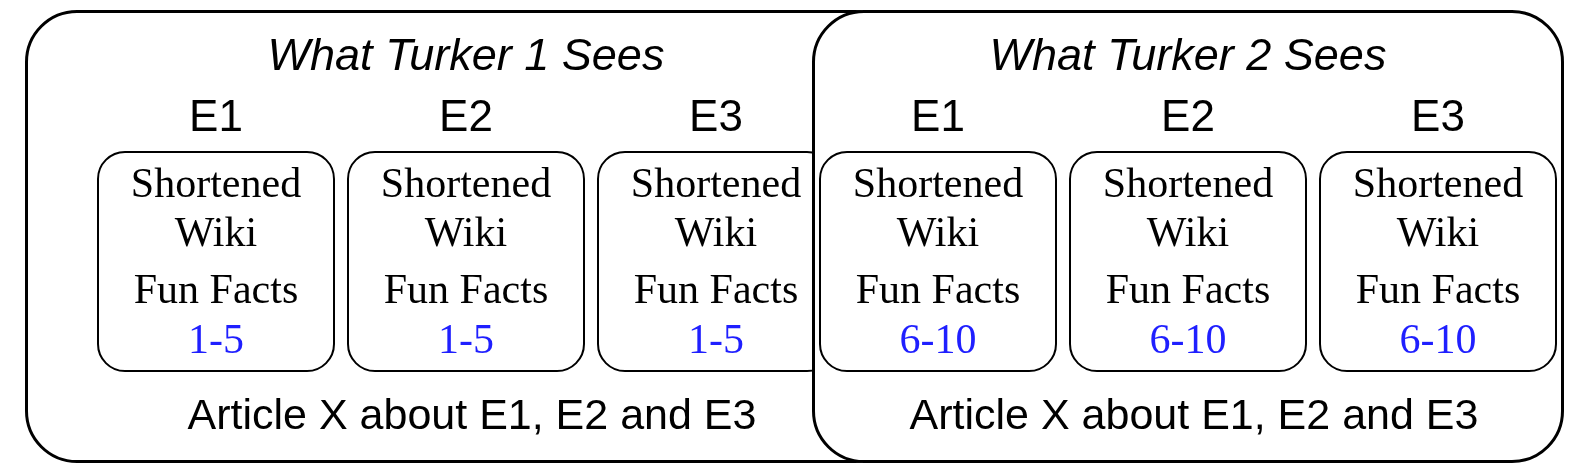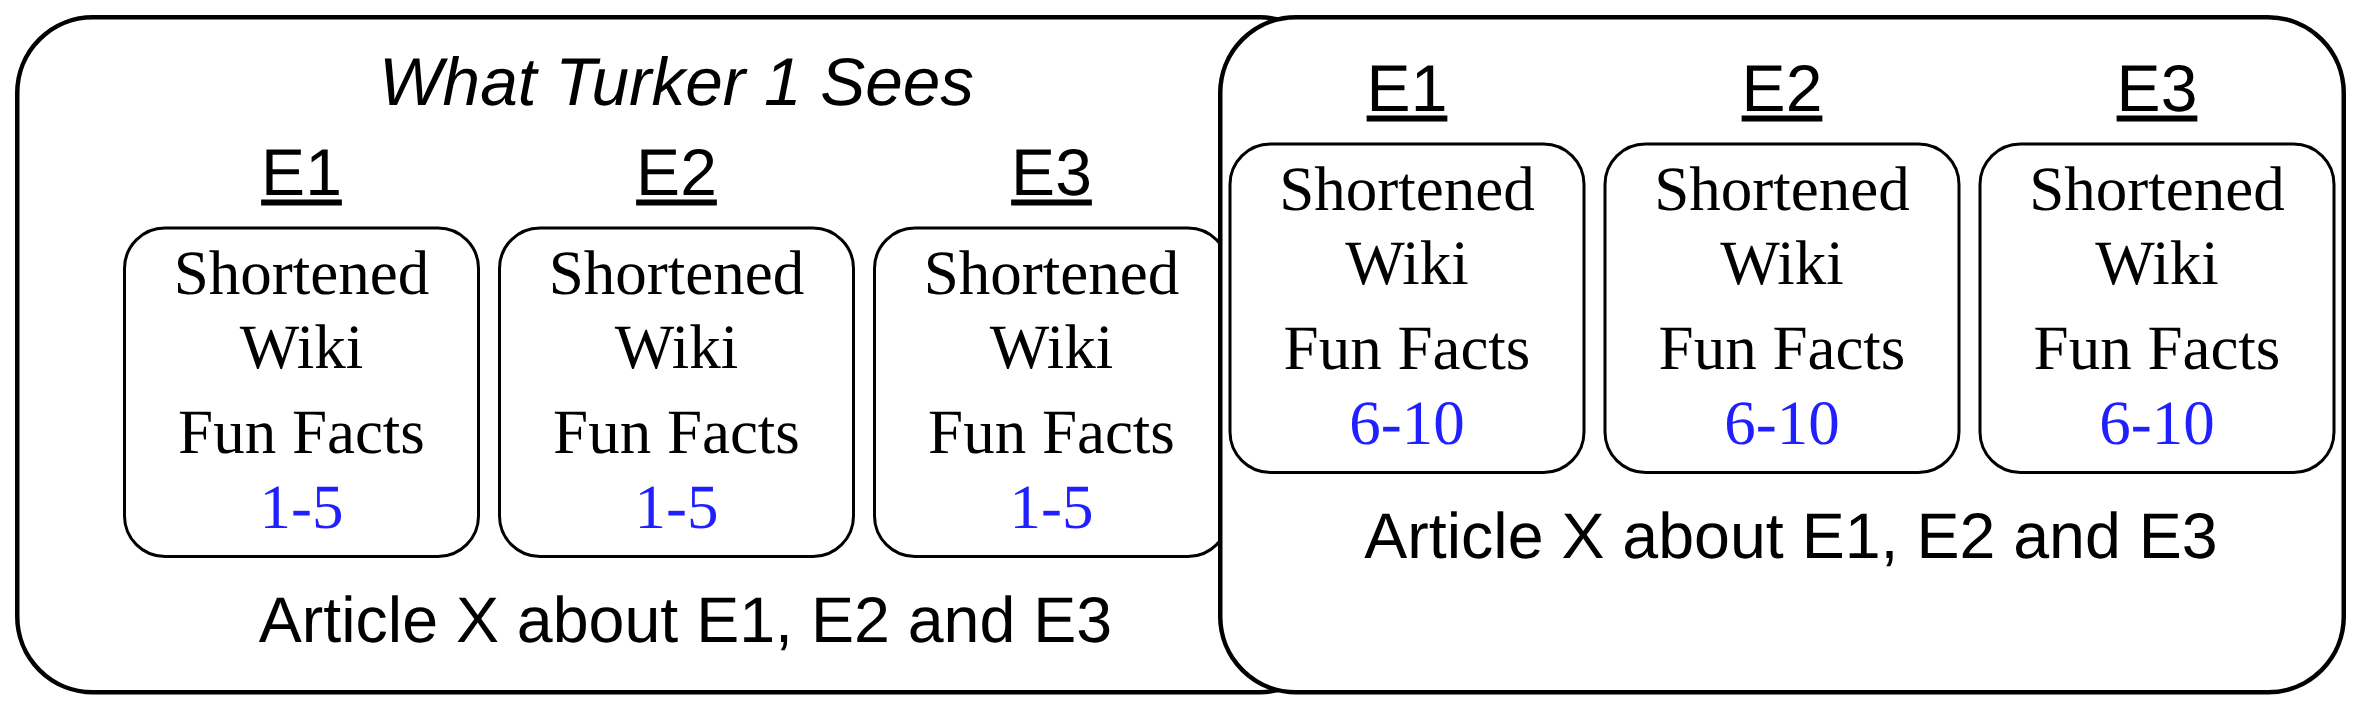--- a/index.html
+++ b/index.html
@@ -14,40 +14,39 @@
   .canvas { position: relative; width: 1574px; height: 476px; background: var(--bg); }
 
   .panel {
     position: absolute; top: 10px; height: 453px;
     border: 3px solid var(--ink);
     border-radius: 52px;
     background: var(--bg);
     display: flex; flex-direction: column; align-items: center;
     padding-top: 14px;
   }
-  .panel-left  { left: 10px;  width: 882px; }
+  .panel-left  { left: 25px;  width: 882px; }
   .panel-right { left: 812px; width: 752px; }
 
   .panel-title {
     font-style: italic;
     font-size: 45px;
     line-height: 56px;
     white-space: nowrap;
   }
 
   .columns-row {
     display: flex; gap: 12px;
     margin-top: 8px;
     justify-content: center;
   }
   .entity-column { display: flex; flex-direction: column; align-items: center; }
   .entity-label {
     font-size: 44px;
     line-height: 50px;
-    text-decoration: underline;
   }
   .fact-box {
     margin-top: 10px;
     width: 238px; height: 221px;
     border: 2.5px solid var(--ink);
     border-radius: 28px;
     background: var(--bg);
     display: flex; flex-direction: column; align-items: center; justify-content: center;
     font-family: "Liberation Serif", serif;
     font-size: 42px; line-height: 1.15;
@@ -100,20 +99,21 @@
           <div class="wiki-text">Shortened Wiki</div>
           <div class="facts-text">Fun Facts</div>
           <div class="range-text">1-5</div>
         </div>
       </div>
     </div>
     <div class="article-footer">Article X about E1, E2 and E3</div>
   </div>
 
   <div class="panel panel-right">
+    <div class="panel-title">What Turker 2 Sees</div>
     <div class="columns-row">
       <div class="entity-column">
         <div class="entity-label">E1</div>
         <div class="fact-box">
           <div class="wiki-text">Shortened Wiki</div>
           <div class="facts-text">Fun Facts</div>
           <div class="range-text">6-10</div>
         </div>
       </div>
       <div class="entity-column">

